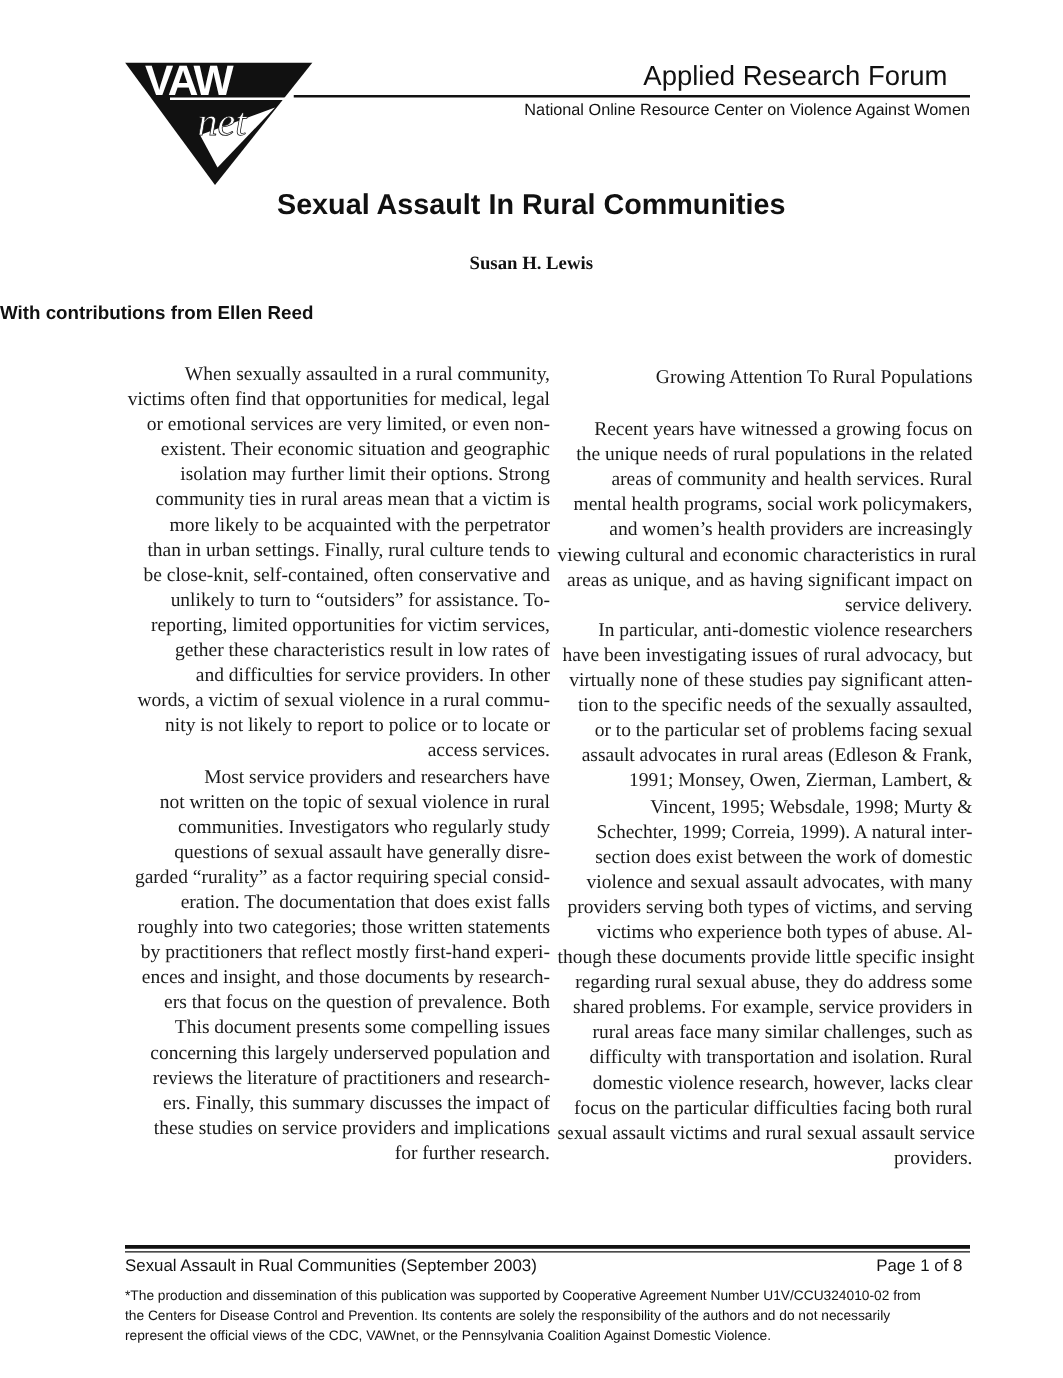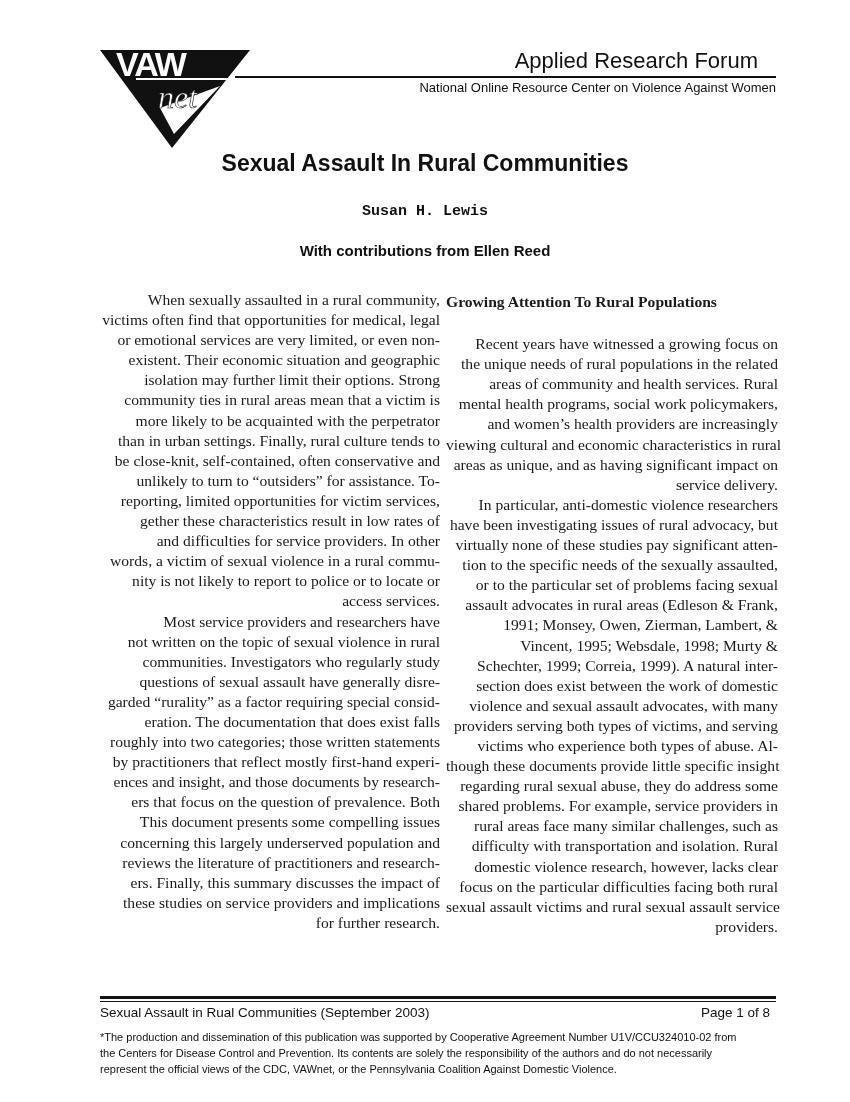--- a/index.html
+++ b/index.html
@@ -2,28 +2,28 @@
 <html><head>
 <meta charset="utf-8">
 <style>
   html, body { margin: 0; padding: 0; background: #ffffff; }
   body { width: 850px; height: 1102px; position: relative; overflow: hidden; color: #111; }
   .logo { position: absolute; left: 100px; top: 46px; width: 150px; height: 104px; }
   .hdr-rule { position: absolute; left: 235px; top: 76px; width: 541px; height: 2px; background: #111; }
   .hdr-title { position: absolute; right: 92px; top: 48px; font-family: "Liberation Sans", sans-serif; font-size: 22px; color: #111; }
   .hdr-sub { position: absolute; right: 74px; top: 80px; font-family: "Liberation Sans", sans-serif; font-size: 13px; color: #111; }
   .doc-title { position: absolute; left: 0; width: 850px; top: 150px; text-align: center; font-family: "Liberation Sans", sans-serif; font-weight: bold; font-size: 23px; }
-  .author { position: absolute; left: 0; width: 850px; top: 203px; text-align: center; font-family: Liberation Mono, monospace; font-weight: bold; font-size: 15px; }
-  .contrib { position: absolute; left: 0; width: 850px; top: 242px; text-align: center; font-family: "Liberation Sans", sans-serif; font-weight: bold; font-size: 15px; }
+  .author { position: absolute; left: 0; width: 850px; top: 203px; text-align: center; font-family: Liberation Serif, serif; font-weight: bold; font-size: 15px; }
+  .contrib { position: absolute; left: 0; width: 850px; top: 242px; text-align: left; font-family: "Liberation Sans", sans-serif; font-weight: bold; font-size: 15px; }
   .col { position: absolute; top: 290px; width: 340px; font-family: "Liberation Serif", serif; font-size: 15.6px; line-height: 20.1px; color: #1a1a1a; }
   .col-left { left: 100px; }
   .col-right { left: 446px; width: 332px; }
   .col p { margin: 0; text-indent: 28px; text-align: right; }
   .col .line { display: block; white-space: nowrap; }
-  .section-heading { font-family: "Liberation Serif", serif; font-weight: bold; font-size: 15.6px; text-align: left; margin: 0 0 22px 0; padding-top: 2px; }
+  .section-heading { font-family: "Liberation Serif", serif; font-weight: normal; font-size: 15.6px; text-align: right; margin: 0 0 22px 0; padding-top: 2px; }
   .ftr-rule-thick { position: absolute; left: 100px; top: 996px; width: 676px; height: 3px; background: #111; }
   .ftr-rule-thin { position: absolute; left: 100px; top: 1001px; width: 676px; height: 1px; background: #111; }
   .ftr-left { position: absolute; left: 100px; top: 1005px; font-family: "Liberation Sans", sans-serif; font-size: 13.5px; }
   .ftr-right { position: absolute; right: 80px; top: 1005px; font-family: "Liberation Sans", sans-serif; font-size: 13.5px; }
   .ftr-note { position: absolute; left: 100px; top: 1029px; width: 680px; font-family: "Liberation Sans", sans-serif; font-size: 11px; line-height: 16px; color: #111; }
   .ftr-note span { display: block; white-space: nowrap; }
 </style>
 </head>
 <body>
 

